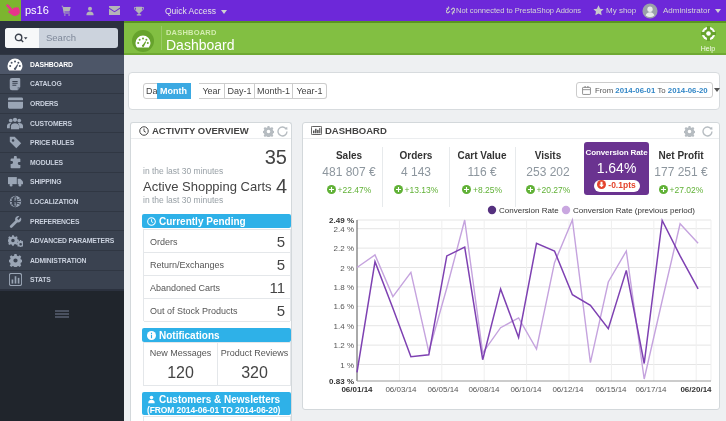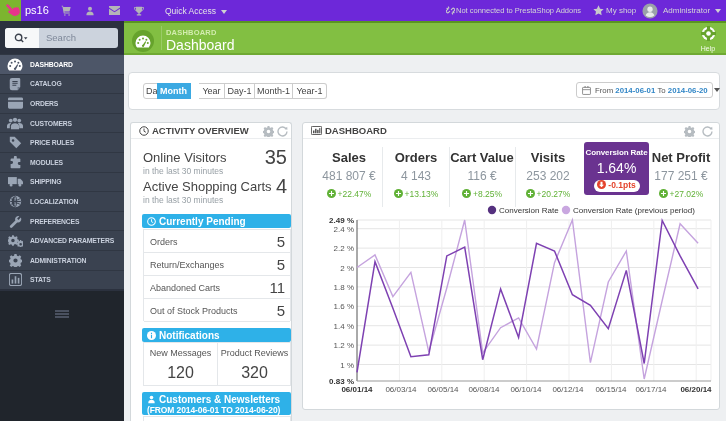--- a/index.html
+++ b/index.html
@@ -47,21 +47,21 @@
 #activity{left:130px;top:122px;width:162px;height:299px;border-bottom:none;border-radius:3px 3px 0 0;}
 .bigline{position:absolute;left:12px;font-size:13px;color:#444;white-space:nowrap;}
 .bignum{position:absolute;font-size:20px;color:#444;text-align:right;right:4px;}
 .subline{position:absolute;left:12px;font-size:8.5px;color:#98a0a6;}
 .trow{position:absolute;left:0;right:0;height:23px;border-bottom:1px solid #e4e7ea;}
 .trow .lbl{position:absolute;left:6px;top:7px;font-size:9px;color:#555;}
 .trow .num{position:absolute;right:5px;top:3px;font-size:15px;color:#444;}
 
 #dashpanel{left:302px;top:122px;width:418px;height:288px;}
 .kbox{position:absolute;top:20px;width:66px;height:70px;text-align:center;}
-.kbox .t{font-size:13px;font-weight:bold;color:#333;margin-top:7px;}
+.kbox .t{font-size:10px;font-weight:bold;color:#333;margin-top:7px;}
 .kbox .v{font-size:12px;color:#8d969e;margin-top:4px;}
 .kbox .g{font-size:8.5px;color:#60b136;margin-top:6px;}
 .ksep{position:absolute;top:24px;width:1px;height:60px;background:#e7eaec;}
 #convbox{position:absolute;left:281px;top:19px;width:65px;height:53px;background:#6a3390;border-radius:3px;color:#fff;text-align:center;}
 #convbox .t{font-size:8px;letter-spacing:-.1px;font-weight:bold;margin-top:6px;color:#fff;white-space:nowrap;}
 #convbox .v{font-size:14px;margin-top:3px;color:#fff;}
 #convpill{margin:4px auto 0;width:46px;height:12px;background:#fff;border-radius:7px;font-size:8.5px;color:#e4442c;display:flex;align-items:flex-start;justify-content:center;font-weight:bold;}
 </style>
 </head>
 <body>
@@ -301,21 +301,20 @@
     <svg width="11" height="11" viewBox="0 0 16 16" fill="#b6bcc1" style="position:absolute;right:17px;top:3px;">
         <path d="M9.3 0l.5 2a6 6 0 0 1 1.7.7L13.2 1.6l1.9 1.9-1.1 1.7c.3.5.6 1.1.7 1.7l2 .5v2.7l-2 .5a6 6 0 0 1-.7 1.7l1.1 1.7-1.9 1.9-1.7-1.1a6 6 0 0 1-1.7.7l-.5 2H6.7l-.5-2a6 6 0 0 1-1.7-.7l-1.7 1.1-1.9-1.9 1.1-1.7a6 6 0 0 1-.7-1.7l-2-.5V7.4l2-.5c.1-.6.4-1.2.7-1.7L.9 3.5 2.8 1.6l1.7 1.1a6 6 0 0 1 1.7-.7l.5-2zM8 5.4a2.6 2.6 0 1 0 0 5.2 2.6 2.6 0 0 0 0-5.2z"></path>
       </svg>
     <svg width="11" height="11" viewBox="0 0 16 16" style="position:absolute;right:3px;top:3px;">
         <g fill="none" stroke="#b6bcc1" stroke-width="2">
           <path d="M13.5 4.5A6.5 6.5 0 1 0 14.5 8"></path>
         </g>
         <path d="M14.8 1l.4 4.6-4.4-1.4z" fill="#b6bcc1"></path>
       </svg>
   </div>
-  <div class="bigline" style="top:27px;">Online Visitors</div>
   <div class="bignum" style="top:23px;">35</div>
   <div class="subline" style="top:43px;">in the last 30 minutes</div>
   <div class="bigline" style="top:56px;">Active Shopping Carts</div>
   <div class="bignum" style="top:52px;">4</div>
   <div class="subline" style="top:72px;">in the last 30 minutes</div>
 
   <div class="bluebar" style="top:91px;">
     <svg width="9" height="9" viewBox="0 0 16 16" style="margin-right:3px;">
         <circle cx="8" cy="8" r="6.8" fill="none" stroke="#fff" stroke-width="1.8"></circle>
         <path d="M8 4v4.4l3 1.6" fill="none" stroke="#fff" stroke-width="1.6"></path>

